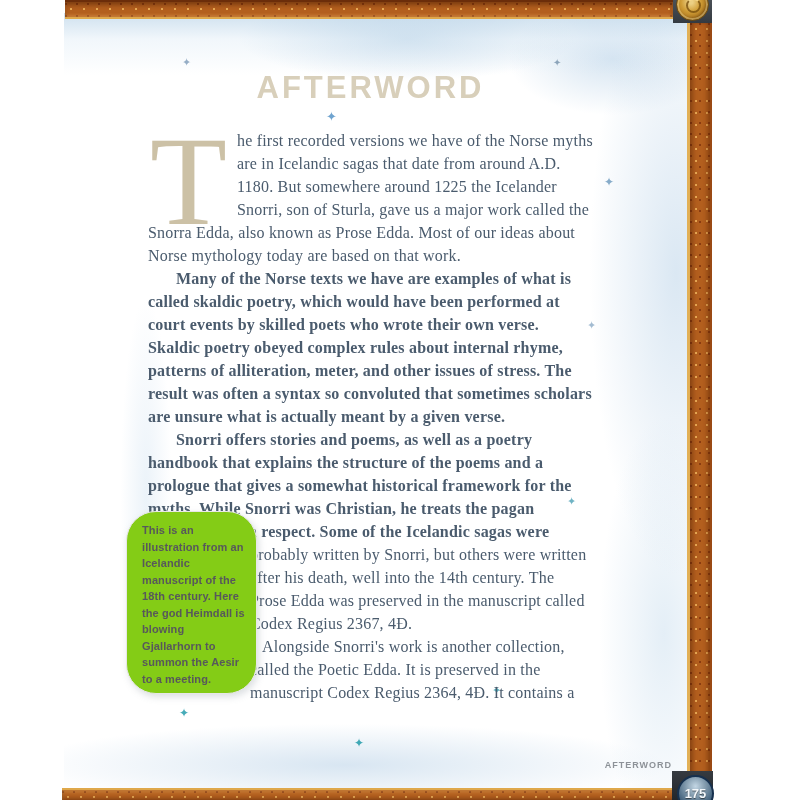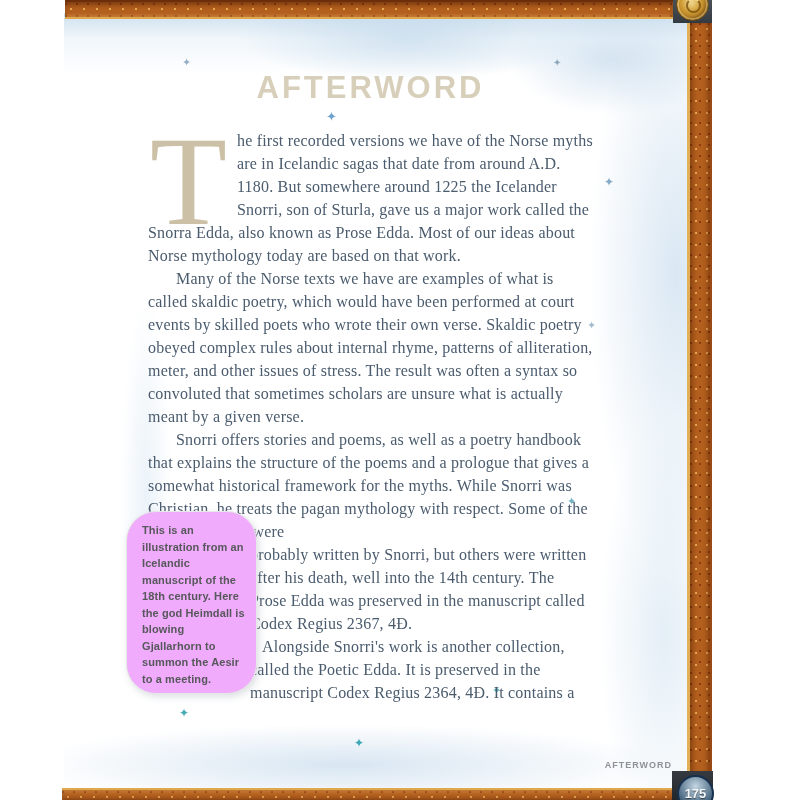--- a/index.html
+++ b/index.html
@@ -58,27 +58,27 @@
   
   .page-title{position:absolute;left:148px;top:70px;width:445px;text-align:center;
     font-family:"Liberation Sans", sans-serif;font-weight:bold;font-size:31px;
     letter-spacing:3px;color:#d8cfba;}
   .body-copy{position:absolute;left:148px;top:129px;width:445px;
     font-size:16px;line-height:23px;color:#4a5b6d;letter-spacing:.2px;}
   .body-copy p{margin:0;}
   .dropcap-spacer{float:left;width:89px;height:92px;position:relative;}
   .dropcap{position:absolute;left:2px;top:4px;font-size:126px;line-height:.78;
     color:#ccc1a6;font-family:"Liberation Serif", serif;}
-  .indent{text-indent:28px;}
+  .indent{text-indent:28px;font-weight:bold;}
   .wrap-block{margin-left:102px;width:343px;}
   .wrap-block p.first{text-indent:12px;}
 
   
   .note-bubble{position:absolute;left:126px;top:511px;width:131px;height:183px;
-    background:#f0abfc;border:1px solid #e7e7e7;border-radius:30px;
+    background:#84cc16;border:1px solid #e7e7e7;border-radius:30px;
     box-shadow:2px 3px 7px rgba(140,150,160,.3);box-sizing:border-box;
     padding:10px 10px 8px 15px;}
   .note-bubble .note-text{
     font-family:"Liberation Sans", sans-serif;font-weight:bold;font-size:11px;
     line-height:16.5px;color:#57585b;letter-spacing:.1px;}
 
   
   .footer-label{position:absolute;right:128px;top:760px;
     font-family:"Liberation Sans", sans-serif;font-weight:bold;font-size:9px;
     letter-spacing:1px;color:#8d9298;}

